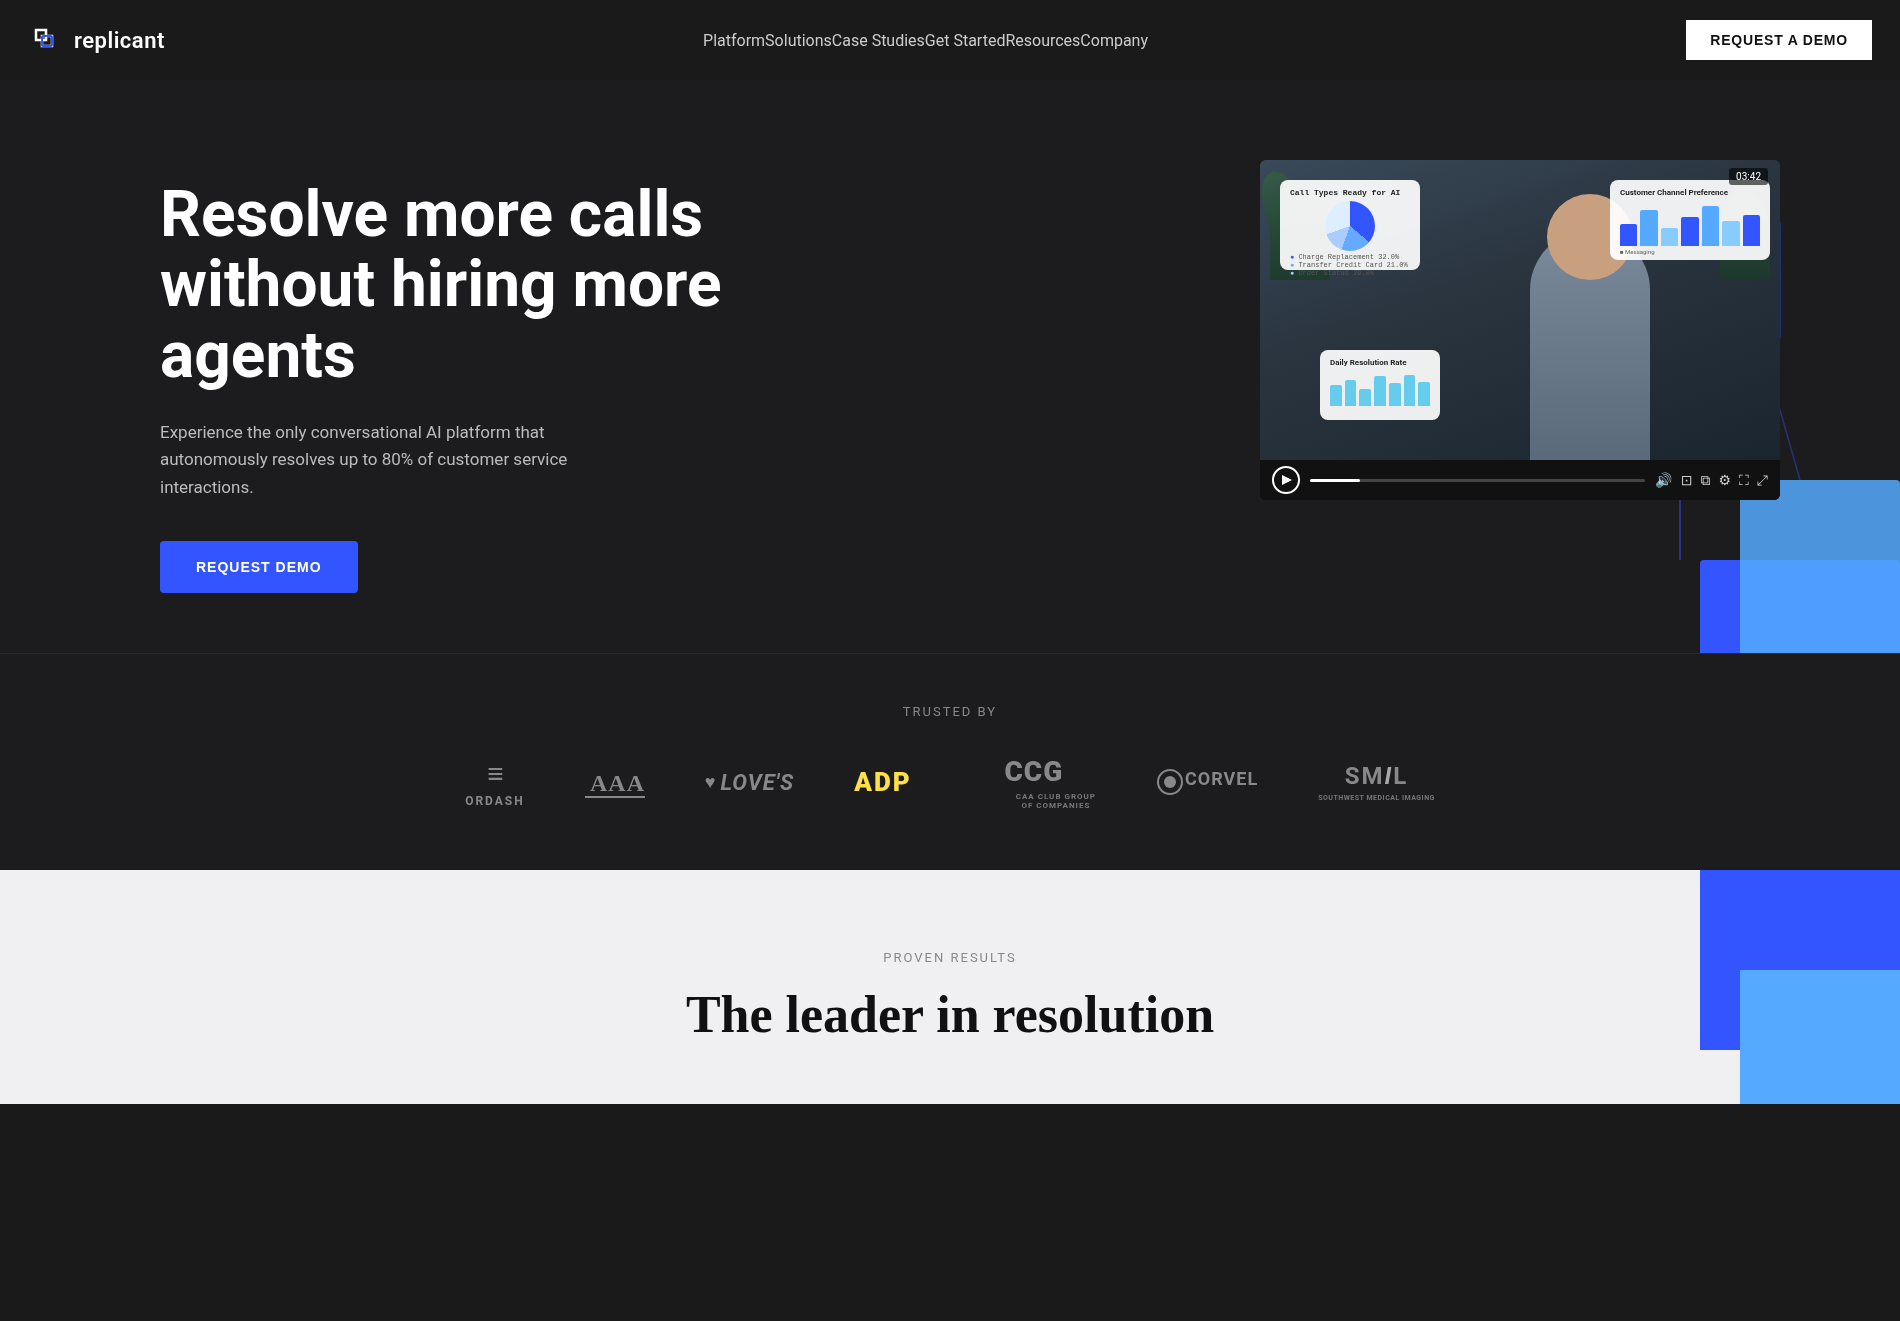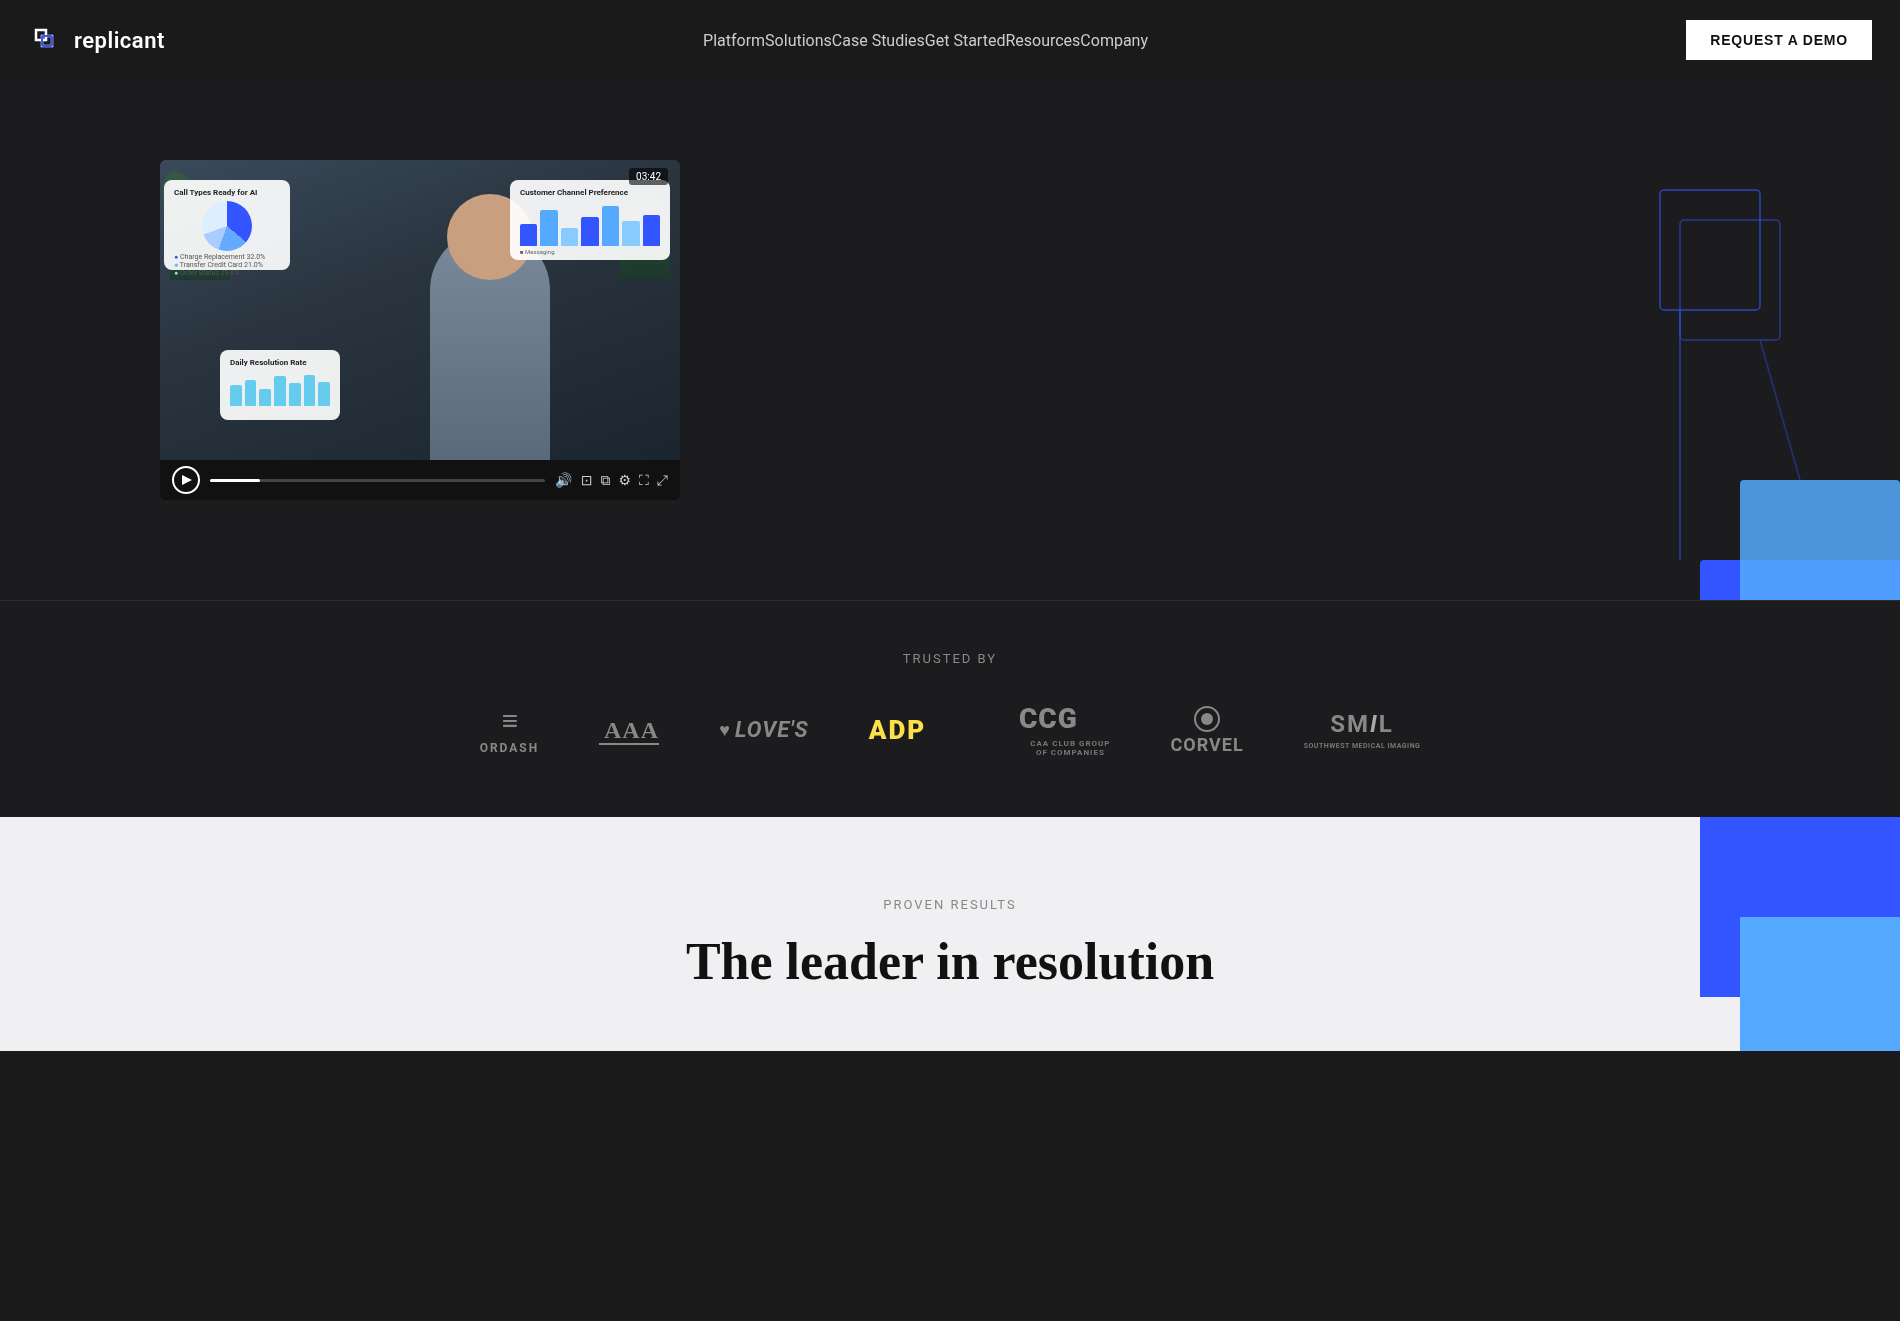--- a/index.html
+++ b/index.html
@@ -141,23 +141,24 @@
     .chart-card {
       position: absolute;
       background: rgba(255,255,255,0.92);
       border-radius: 8px;
       padding: 8px 10px;
       color: #333;
       font-size: 9px;
     }
     .chart-card-1 {
       top: 20px;
-      left: 4px;
-      width: 126px;
+      left: 20px;
+      width: 140px;
       height: 90px;
+      font-family: Liberation Mono, monospace;
     }
     .chart-card-2 {
       bottom: 40px;
       left: 60px;
       width: 120px;
       height: 70px;
     }
     .chart-card-3 {
       top: 20px;
       right: 10px;
@@ -346,20 +347,25 @@
 
       <rect x="100" y="380" width="200" height="300" rx="4" fill="#3355ff" opacity="1"></rect>
       <rect x="140" y="300" width="160" height="200" rx="4" fill="#55aaff" opacity="0.85"></rect>
       <rect x="170" y="480" width="130" height="160" rx="4" fill="#2244cc" opacity="1"></rect>
 
       <line x1="80" y1="130" x2="80" y2="380" stroke="#3355ff" stroke-width="1.5" opacity="0.6"></line>
       <line x1="160" y1="160" x2="200" y2="300" stroke="#3355ff" stroke-width="1.5" opacity="0.4"></line>
     </svg>
   </div>
 
+  <div class="hero-left">
+    <h1 class="hero-title">Resolve more calls without hiring more agents</h1>
+    <p class="hero-subtitle">Experience the only conversational AI platform that autonomously resolves up to 80% of customer service interactions.</p>
+    <button class="hero-btn">REQUEST DEMO</button>
+  </div>
 
   <div class="hero-right">
     <div class="video-container">
       <div class="video-thumbnail">
         <div class="video-inner">
 
           <div style="position:absolute;inset:0;background:linear-gradient(160deg,#3a4a5a 0%,#2a3540 40%,#1a2530 100%);"></div>
 
           <div style="position:absolute;left:10px;top:20px;width:60px;height:100px;background:linear-gradient(180deg,#2d5a3d,#1a3a28);border-radius:50% 50% 0 0;opacity:0.8;"></div>
           <div style="position:absolute;left:5px;top:10px;width:40px;height:80px;background:linear-gradient(180deg,#346040,#1e4030);border-radius:50%;opacity:0.7;transform:rotate(-20deg);"></div>
@@ -457,21 +463,21 @@
     <div class="logo-item">
       <span style="font-size:26px;font-weight:900;letter-spacing:2px;color:#fde047;">ADP</span>
     </div>
 
     <div class="logo-item">
       <span style="font-size:28px;font-weight:900;letter-spacing:1px;color:#888;">CCG</span>
       <span style="font-size:8px;color:#777;letter-spacing:1px;margin-left:44px;">CAA CLUB GROUP<br>OF COMPANIES</span>
     </div>
 
     <div class="logo-item">
-      <div style="display:flex;align-items:center;gap:1px;flex-direction:column;">
+      <div style="display:flex;align-items:flex-start;gap:1px;">
         <svg width="28" height="28" viewBox="0 0 28 28">
           <circle cx="14" cy="14" r="12" fill="none" stroke="#888" stroke-width="2"></circle>
           <circle cx="14" cy="14" r="6" fill="#888"></circle>
         </svg>
         <span style="font-size:18px;font-weight:700;color:#888;letter-spacing:1px;">CORVEL</span>
       </div>
     </div>
 
     <div class="logo-item">
       <span style="font-size:24px;font-weight:700;letter-spacing:2px;color:#888;">SM<span style="color:#aaa;font-style:italic;">I</span>L</span>

